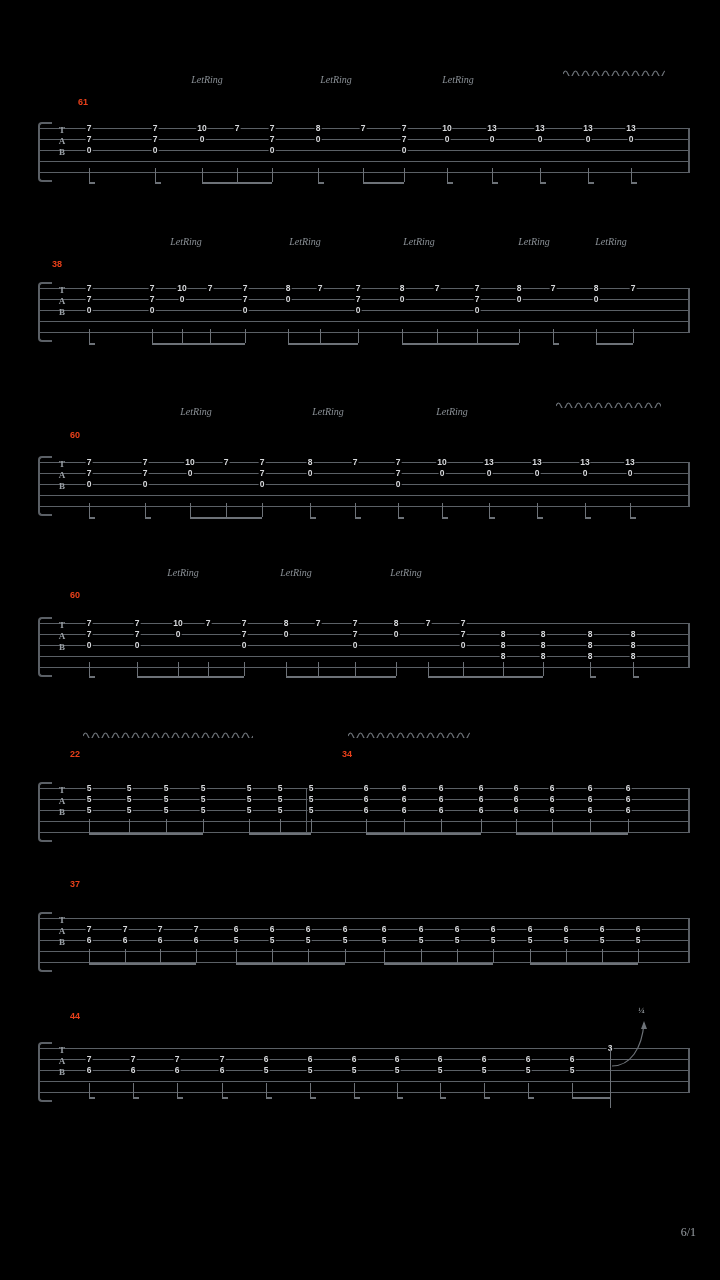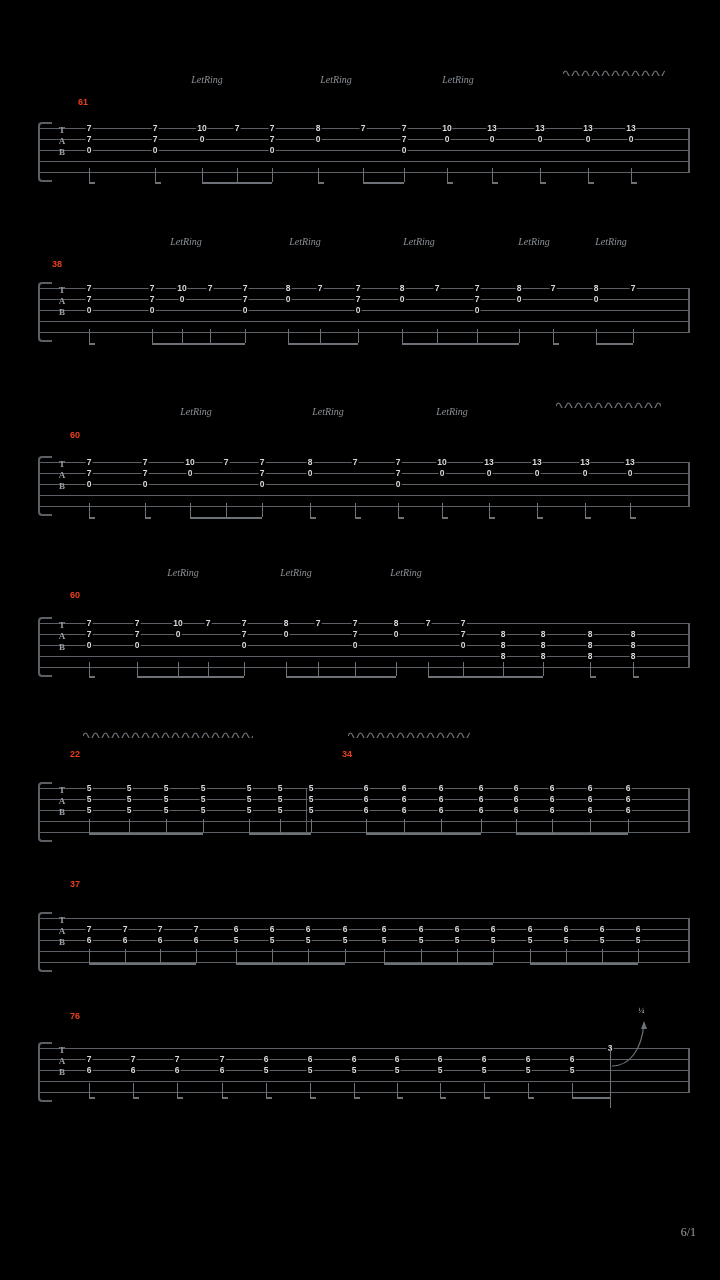--- a/index.html
+++ b/index.html
@@ -531,21 +531,21 @@
           <div class="line"></div>
           <div class="line"></div>
           <div class="bracket"></div>
           <div class="tabword">
             <span>T</span>
             <span>A</span>
             <span>B</span>
           </div>
           <div class="barline thick" style="right: 0px;"></div>
         </div>
-        <div class="measnum" style="left: 70px; top: 1011px;">76</div>
+        <div class="measnum" style="left: 70px; top: 1011px;">44</div>
         <div class="note" style="left: 89px; top: 1059px;">7</div>
         <div class="note" style="left: 89px; top: 1070px;">6</div>
         <div class="note" style="left: 133px; top: 1059px;">7</div>
         <div class="note" style="left: 133px; top: 1070px;">6</div>
         <div class="note" style="left: 177px; top: 1059px;">7</div>
         <div class="note" style="left: 177px; top: 1070px;">6</div>
         <div class="note" style="left: 222px; top: 1059px;">7</div>
         <div class="note" style="left: 222px; top: 1070px;">6</div>
         <div class="note" style="left: 266px; top: 1059px;">6</div>
         <div class="note" style="left: 266px; top: 1070px;">5</div>

